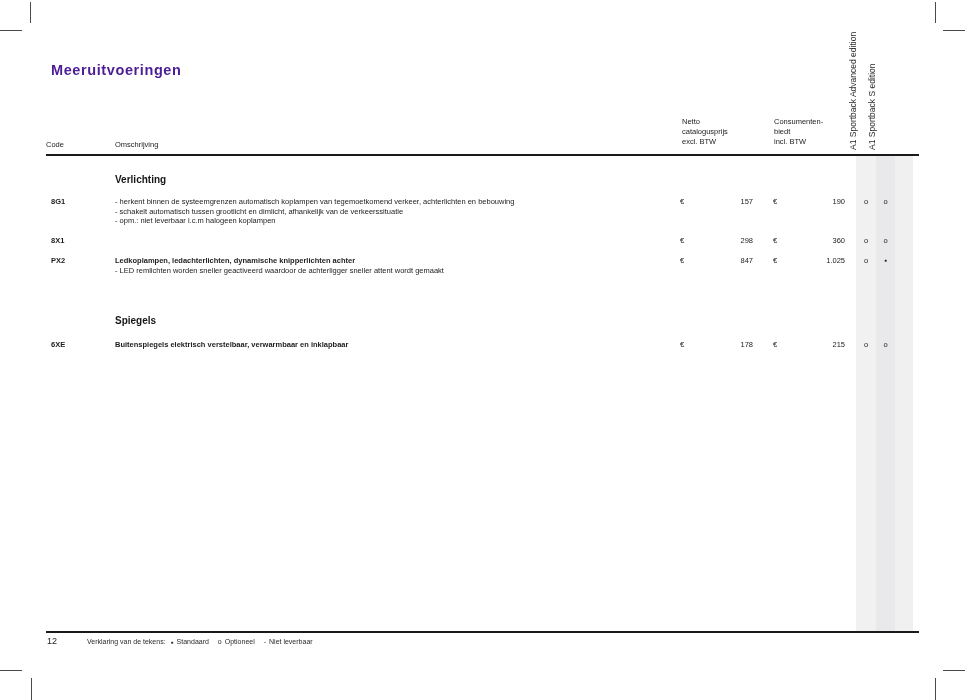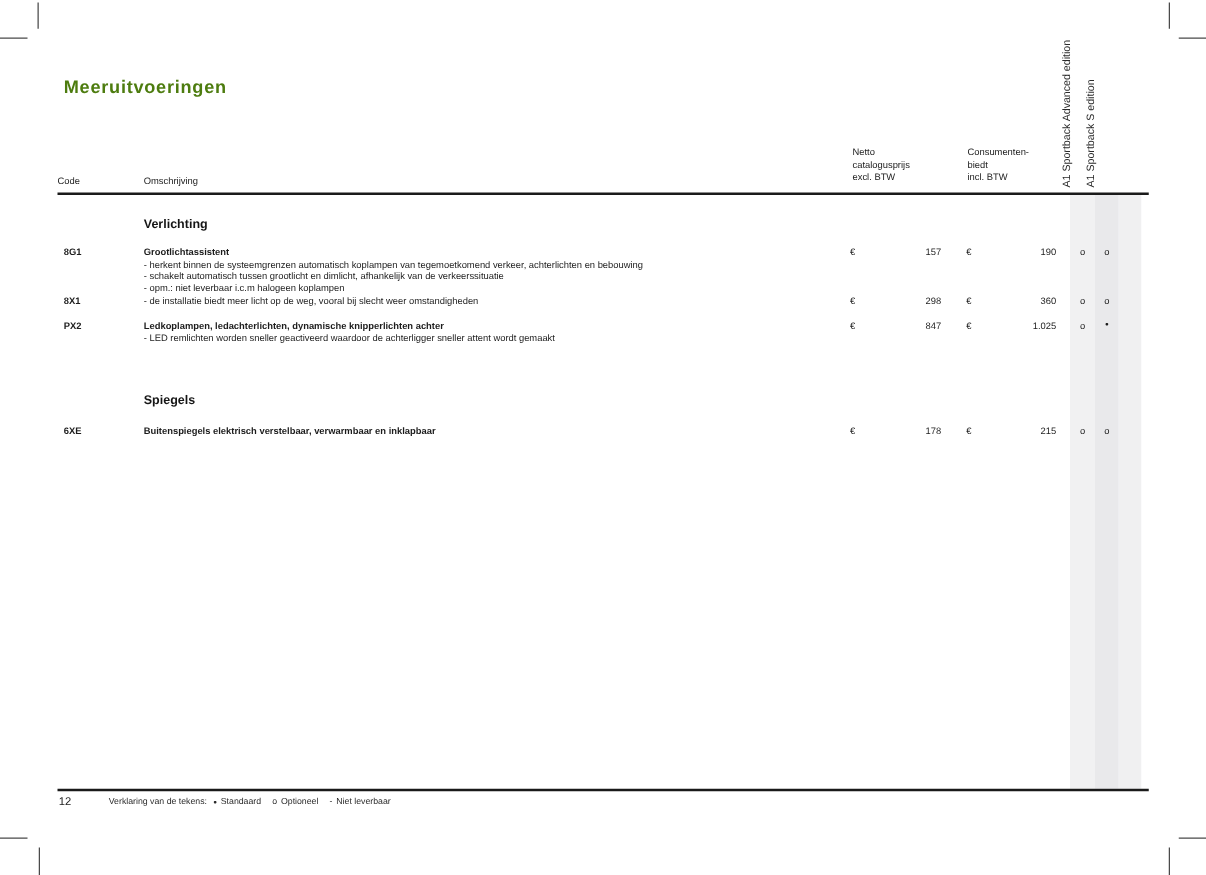--- a/index.html
+++ b/index.html
@@ -4,21 +4,21 @@
 <style>
   * { margin:0; padding:0; box-sizing:border-box; }
   html,body { width:965px; height:700px; background:#ffffff; overflow:hidden; }
   body { font-family:"Liberation Sans", sans-serif; color:#1c1c1c; position:relative; }
   .page { position:absolute; inset:0; }
 
   
   .crop { position:absolute; background:#4a4a4a; }
 
   
-  .doc-title { position:absolute; left:51px; top:62px; font-size:14.5px; font-weight:bold; letter-spacing:0.6px; color:#4d7c0f; }
+  .doc-title { position:absolute; left:51px; top:62px; font-size:14.5px; font-weight:bold; letter-spacing:0.6px; color:#4c1d95; }
 
   
   .band { position:absolute; top:156px; height:475px; }
   .band-1 { left:856px; width:20px; background:#f1f1f2; }
   .band-2 { left:876px; width:19px; background:#e9e9eb; }
   .band-3 { left:895px; width:18px; background:#f0f0f1; }
 
   
   .vlabel { position:absolute; height:12px; font-size:8.5px; white-space:nowrap; transform:rotate(-90deg); transform-origin:0 100%; color:#2a2a2a; }
   .vlabel-1 { left:860px; top:138px; }
@@ -94,37 +94,35 @@
     <div>biedt</div>
     <div>incl. BTW</div>
   </div>
   <div class="rule rule-top"></div>
 
   <div class="section-heading" style="top:174px;">Verlichting</div>
 
   <div class="row" style="top:197px;">
     <div class="code">8G1</div>
     <div class="desc">
-      <div class="t">Grootlichtassistent</div>
       <div>- herkent binnen de systeemgrenzen automatisch koplampen van tegemoetkomend verkeer, achterlichten en bebouwing</div>
       <div>- schakelt automatisch tussen grootlicht en dimlicht, afhankelijk van de verkeerssituatie</div>
       <div>- opm.: niet leverbaar i.c.m halogeen koplampen</div>
     </div>
     <span class="cur-net">€</span>
     <span class="val-net">157</span>
     <span class="cur-cons">€</span>
     <span class="val-cons">190</span>
     <span class="mark mark-1">o</span>
     <span class="mark mark-2">o</span>
   </div>
 
   <div class="row" style="top:236px;">
     <div class="code">8X1</div>
     <div class="desc">
-      <div>- de installatie biedt meer licht op de weg, vooral bij slecht weer omstandigheden</div>
     </div>
     <span class="cur-net">€</span>
     <span class="val-net">298</span>
     <span class="cur-cons">€</span>
     <span class="val-cons">360</span>
     <span class="mark mark-1">o</span>
     <span class="mark mark-2">o</span>
   </div>
 
   <div class="row" style="top:256px;">

